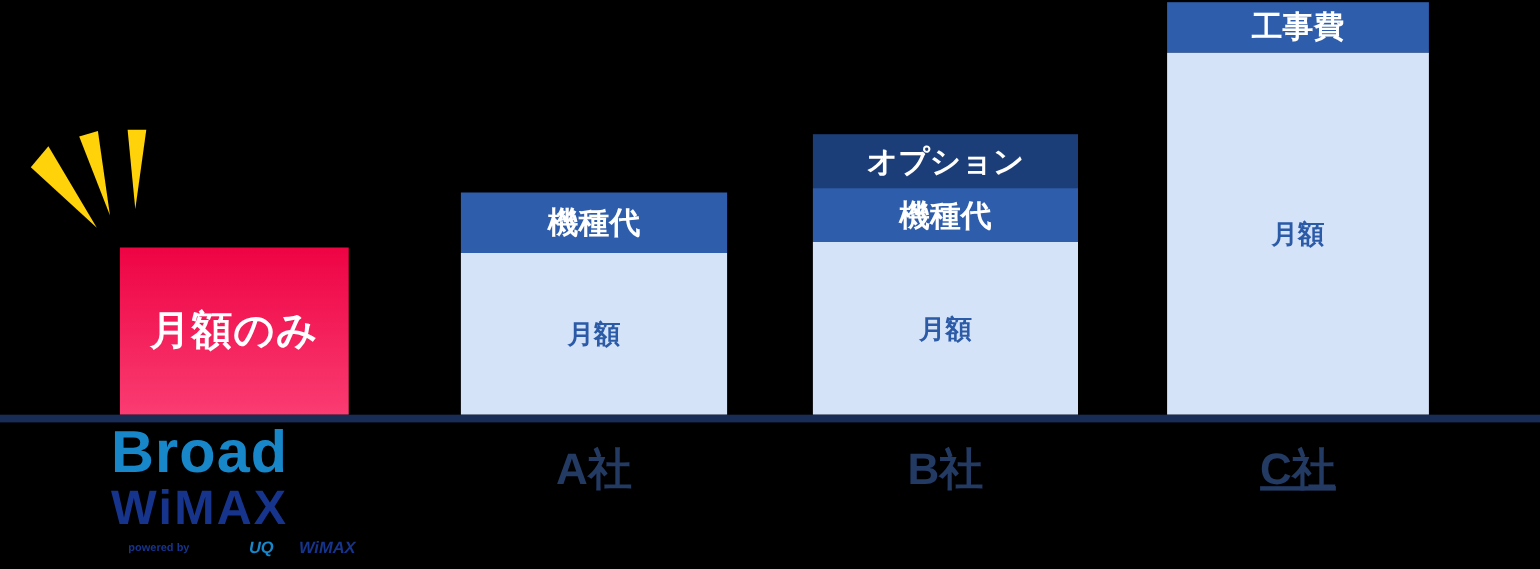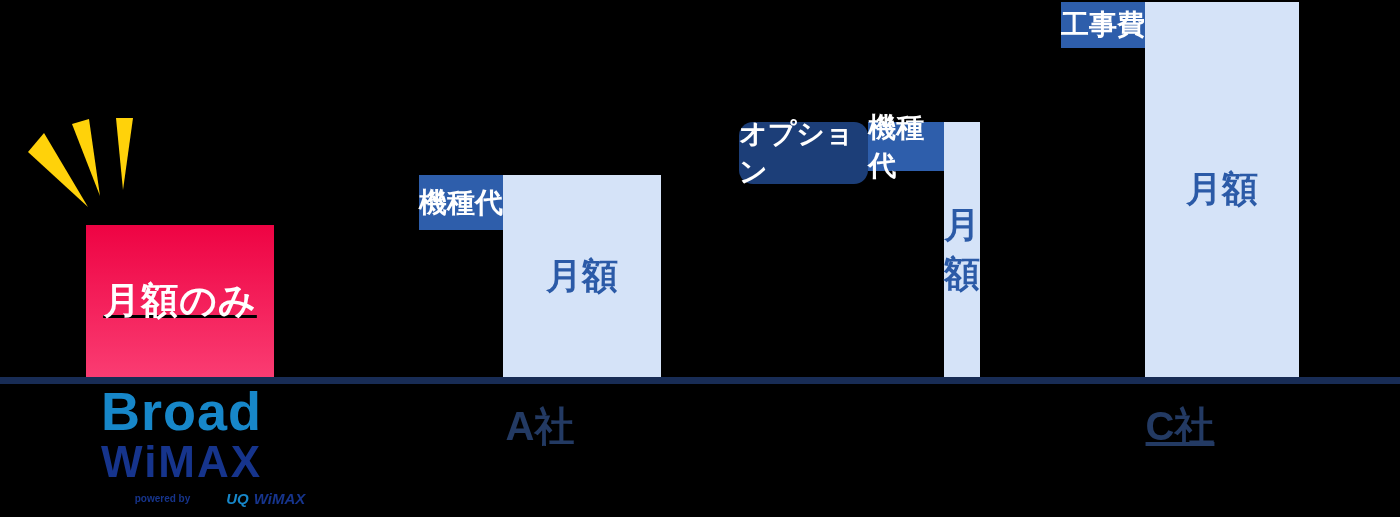--- a/index.html
+++ b/index.html
@@ -7,35 +7,34 @@
     position:relative;
     width:1400px;height:517px;
     background:#000;
     overflow:hidden;
     font-family:"Liberation Sans","DejaVu Sans",sans-serif;
   }
   .baseline{
     position:absolute;left:0;top:377px;width:1400px;height:7px;
     background:#182c55;
   }
-  .bar{position:absolute;display:flex;flex-direction:row;}
+  .bar{position:absolute;display:flex;flex-direction:column;}
   .seg{display:flex;align-items:center;justify-content:center;}
   .seg-dark{background:#1c3e78;color:#fff;font-weight:bold;font-size:28px;}
   .seg-mid{background:#2e5eab;color:#fff;font-weight:bold;font-size:28px;}
-  .seg-light{background:#d5e3f8;color:#2b5aa7;font-weight:bold;font-size:36px;flex:1;}
+  .seg-light{background:#d5e3f8;color:#2b5aa7;font-weight:bold;font-size:24px;flex:1;}
   .bar-broad{
-    left:86px;top:225px;width:188px;height:152px;
+    left:109px;top:225px;width:208px;height:152px;
     background:linear-gradient(180deg,#ee0343 0%,#fa3c72 100%);
-    text-decoration:underline;
   }
   .bar-broad .seg{flex:1;color:#fff;font-weight:bold;font-size:37px;letter-spacing:1px;}
   .bar-a{left:419px;top:175px;width:242px;height:202px;}
   .bar-a .seg-mid{height:55px;}
   .bar-b{left:739px;top:122px;width:241px;height:255px;}
-  .bar-b .seg-dark{height:62px;border-radius:14px;}
+  .bar-b .seg-dark{height:49px;}
   .bar-b .seg-mid{height:49px;}
   .bar-c{left:1061px;top:2px;width:238px;height:375px;}
   .bar-c .seg-mid{height:46px;}
   .xlabel{
     position:absolute;top:399px;width:242px;
     text-align:center;color:#233a63;font-weight:bold;font-size:40px;
   }
   .xlabel-a{left:419px;}
   .xlabel-b{left:739px;width:241px;}
   .xlabel-c{left:1061px;width:238px;text-decoration:underline;}
@@ -45,21 +44,21 @@
   }
   .logo-broad{
     color:#1787c9;font-weight:bold;font-size:54px;letter-spacing:1px;
   }
   .logo-wimax{
     color:#16348c;font-weight:bold;font-size:44px;letter-spacing:2px;
     margin-top:2px;
   }
   .logo-powered{
     margin-top:7px;font-weight:bold;color:#16348c;font-size:10px;
-    display:flex;align-items:center;justify-content:center;gap:5px;
+    display:flex;align-items:center;justify-content:center;gap:23px;
   }
   .logo-uq{color:#1787c9;font-size:15px;font-style:italic;margin-left:31px;}
   .logo-uqwimax{color:#16348c;font-size:15px;font-style:italic;}
   .sparkles{position:absolute;left:0;top:0;}
 </style>
 </head>
 <body>
 
 <div class="stage">
 
@@ -95,15 +94,16 @@
     <div class="logo-broad">Broad</div>
     <div class="logo-wimax">WiMAX</div>
     <div class="logo-powered">
       <span>powered by</span>
       <span class="logo-uq">UQ</span>
       <span class="logo-uqwimax">WiMAX</span>
     </div>
   </div>
 
   <div class="xlabel xlabel-a">A社</div>
+  <div class="xlabel xlabel-b">B社</div>
   <div class="xlabel xlabel-c">C社</div>
 
 </div>
 
 </body></html>

